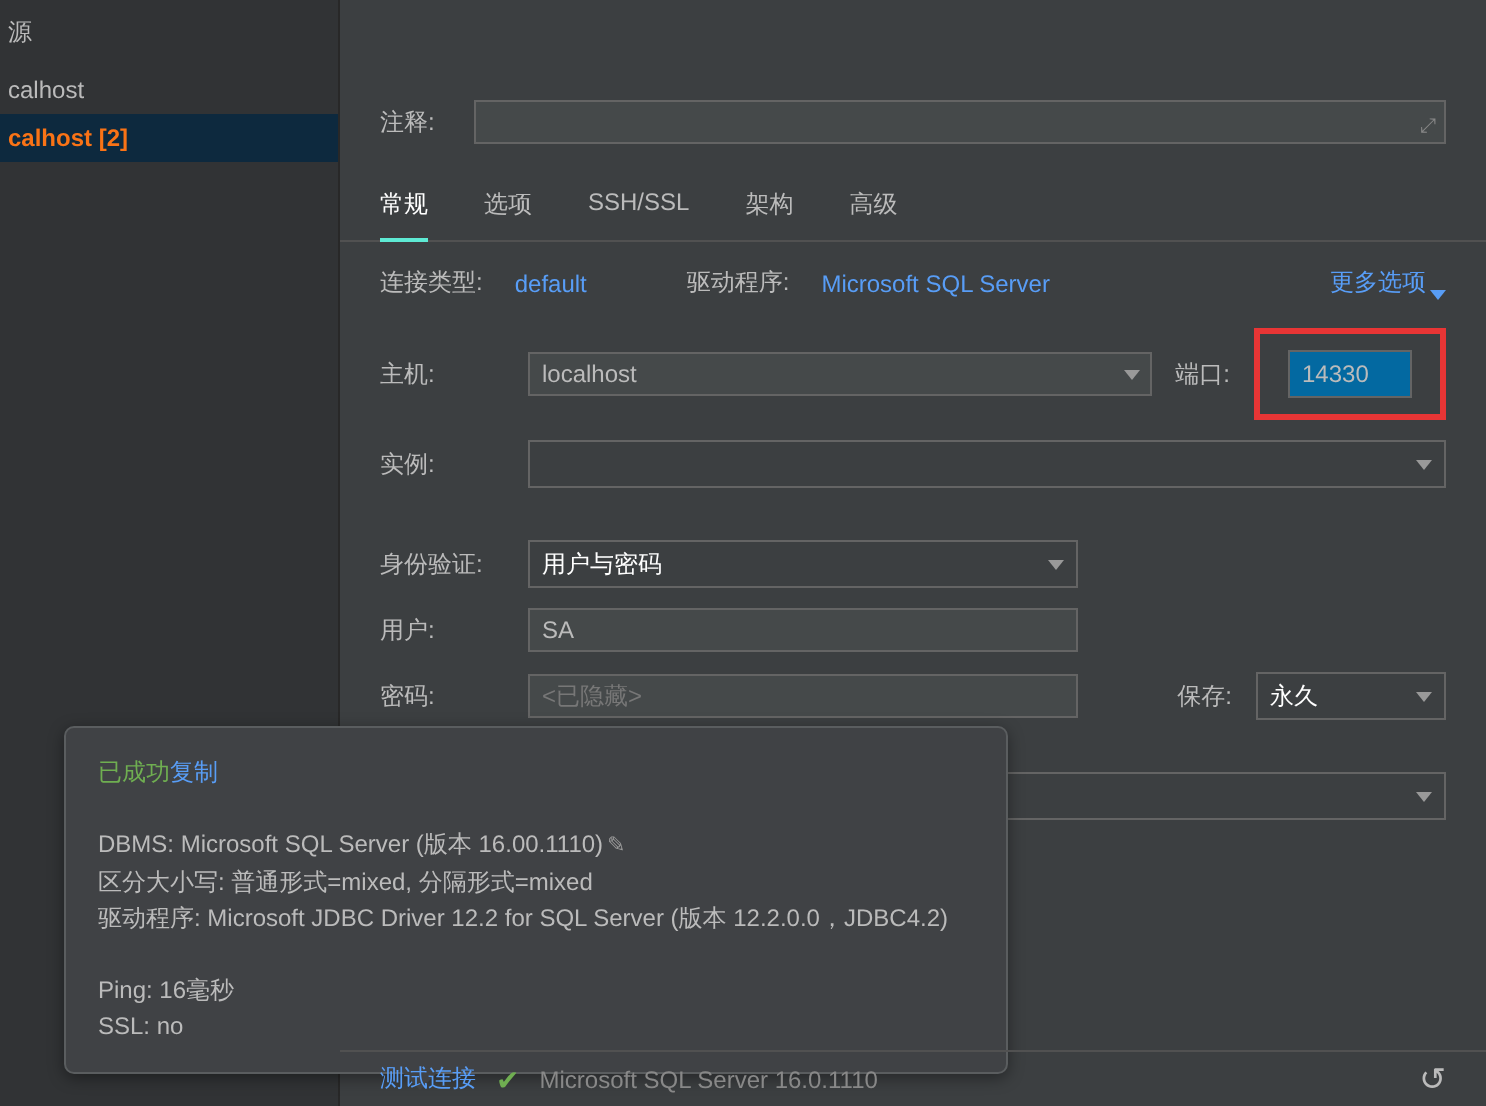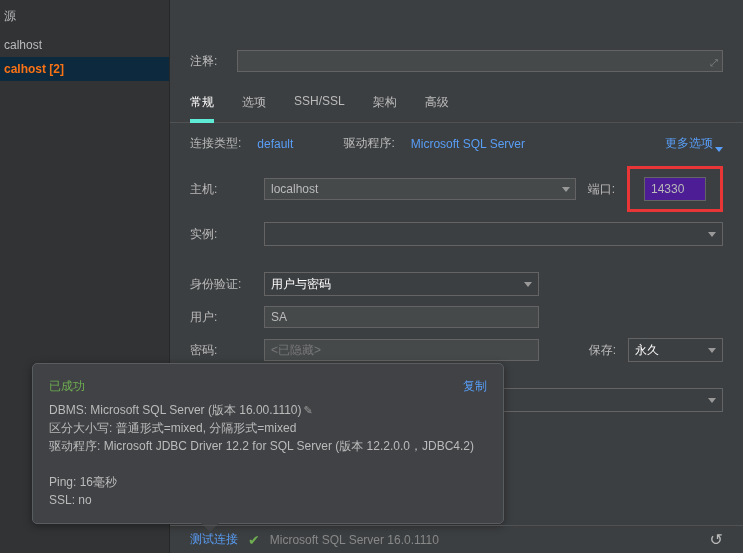--- a/index.html
+++ b/index.html
@@ -73,21 +73,21 @@
       border-bottom: 1px solid #515151;
     }
     .tab {
       padding: 6px 0 8px 0;
       color: #bbbbbb;
       cursor: pointer;
       font-size: 12px;
     }
     .tab.active {
       color: #ffffff;
-      border-bottom: 4px solid #5eead4;
+      border-bottom: 2px solid #5eead4;
       margin-bottom: -1px;
     }
     .form-area {
       padding: 12px 20px;
     }
     .top-row {
       display: flex;
       align-items: center;
       gap: 16px;
       margin-bottom: 14px;
@@ -166,21 +166,21 @@
       border-top: 5px solid #999;
     }
     .port-highlight {
       border: 3px solid #e83535;
       padding: 8px 14px;
       display: inline-flex;
       align-items: center;
     }
     .port-input {
       width: 62px;
-      background: #4c1d95;
+      background: #0369a1;
       border: 1px solid #646464;
       height: 24px;
       color: #bbbbbb;
       padding: 0 6px;
       font-size: 12px;
     }
     .user-input, .password-input {
       width: 275px;
     }
     .auth-dropdown {
@@ -204,22 +204,22 @@
       top: 363px;
       width: 472px;
       background: #404245;
       border: 1px solid #5a5d5f;
       border-radius: 5px;
       padding: 14px 16px;
       box-shadow: 0 2px 8px rgba(0,0,0,0.4);
     }
     .popup-header {
       display: flex;
-      justify-content: space-between;
-      margin-bottom: 6px;
+      justify-content: flex-start;
+      margin-bottom: 18px;
     }
     .popup-title {
       color: #6fae51;
       font-size: 12px;
     }
     .popup-body {
       color: #bbbbbb;
       font-size: 12px;
       line-height: 1.5;
     }

